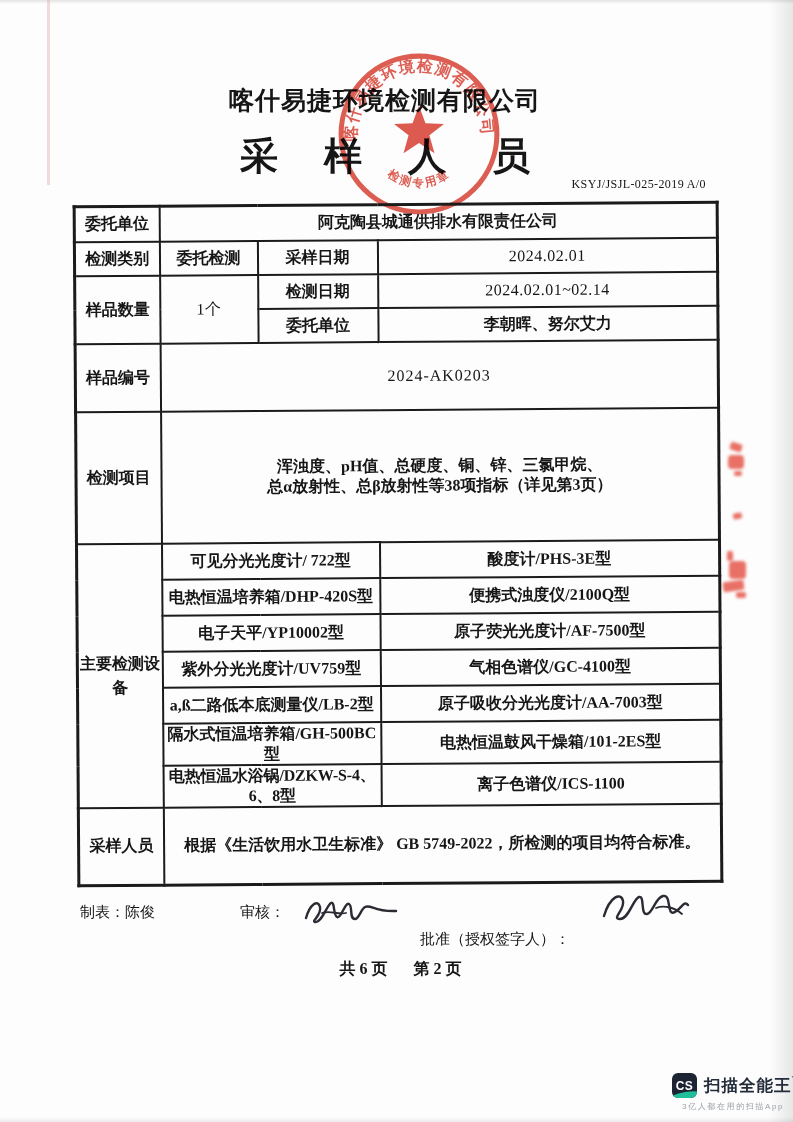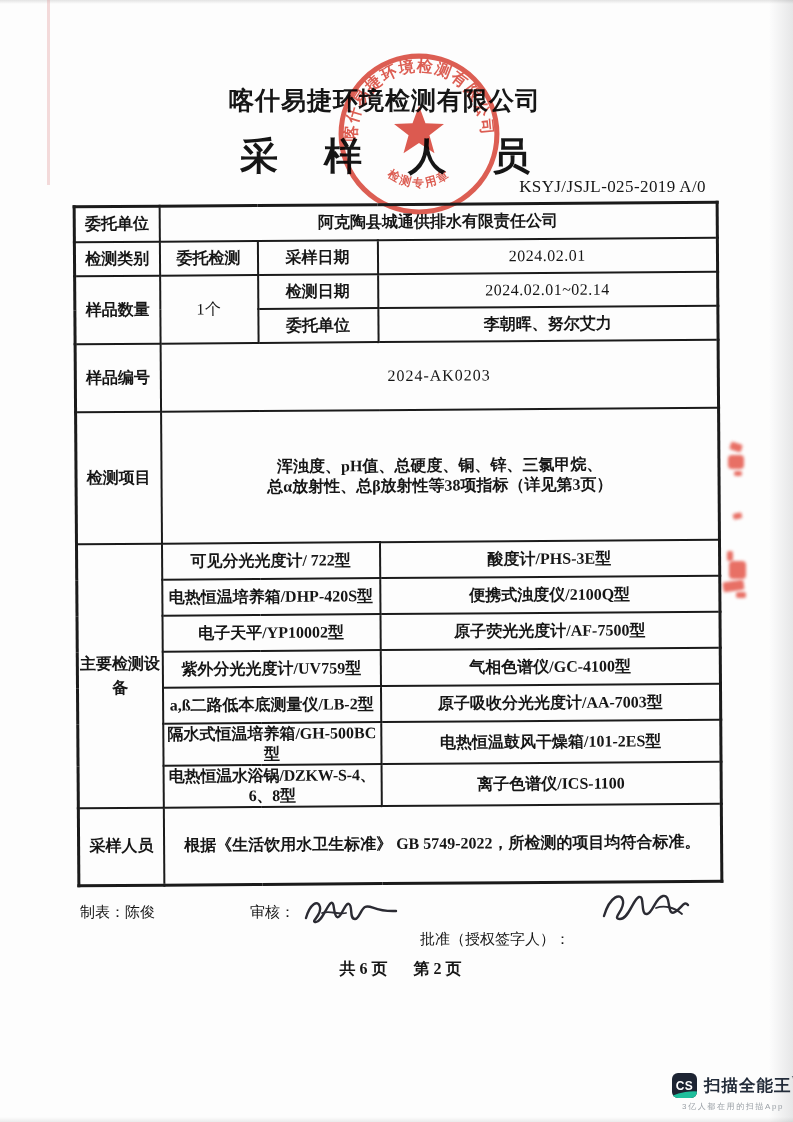--- a/index.html
+++ b/index.html
@@ -17,21 +17,21 @@
   .pink-line{position:absolute;left:47px;top:0;width:3px;height:185px;
     background:rgba(224,146,146,.32);filter:blur(.6px);}
 
   
   .company-name{position:absolute;top:84px;left:0;width:770px;text-align:center;
     font-size:25px;font-weight:bold;letter-spacing:1px;}
   .report-title{position:absolute;top:131px;left:0;width:770px;text-align:center;
     font-size:38px;font-weight:bold;}
   .report-title span{letter-spacing:46px;margin-right:-46px;}
   .doc-number{position:absolute;top:177px;left:456px;width:250px;text-align:right;
-    font-size:17px;letter-spacing:.4px;}
+    font-size:12px;letter-spacing:.4px;}
 
   
   .stamp{position:absolute;left:333px;top:43px;width:172px;height:172px;
     mix-blend-mode:multiply;opacity:.88;filter:blur(.35px);}
 
   
   .redmark{position:absolute;background:#e03a2c;filter:blur(1.4px);opacity:.72;border-radius:2px;}
 
   
   table.report{position:absolute;left:75px;top:203px;width:643px;
@@ -175,21 +175,21 @@
     <td class="equip">离子色谱仪/ICS-1100</td>
   </tr>
   <tr style="height:78px">
     <td class="lbl">采样人员</td>
     <td class="eval-cell" colspan="3">根据《生活饮用水卫生标准》 GB 5749-2022，所检测的项目均符合标准。</td>
   </tr>
 </tbody>
   </table>
 
 <div class="foot-item" style="left:80px;top:903px;">制表：陈俊</div>
-<div class="foot-item" style="left:250px;top:903px;">审核：</div>
+<div class="foot-item" style="left:240px;top:903px;">审核：</div>
 <svg class="sig-svg" style="left:300px;top:892px;" width="104" height="40" viewBox="0 0 104 40">
   <path d="M6,26 C10,12 18,7 20,15 C22,23 11,29 15,30 C21,32 27,13 31,11 C35,9 33,23 37,25 C41,27 45,10 49,12 C53,14 49,27 55,27 C59,27 61,17 65,15 C71,12 74,20 96,19" fill="none" stroke="#2b2b33" stroke-width="2.4" stroke-linecap="round"></path>
   <path d="M22,21 C30,18 38,23 46,21" fill="none" stroke="#2b2b33" stroke-width="1.8" stroke-linecap="round"></path>
 </svg>
 <div class="foot-item" style="left:420px;top:930px;">批准（授权签字人）：</div>
 <svg class="sig-svg" style="left:596px;top:886px;" width="100" height="48" viewBox="0 0 100 48">
   <path d="M8,30 C14,10 25,6 27,15 C29,24 15,33 24,33 C33,33 37,13 43,11 C49,9 44,29 51,28 C57,27 59,12 67,10 C76,8 70,31 79,26 C86,22 88,14 92,19" fill="none" stroke="#2b2b33" stroke-width="2.4" stroke-linecap="round"></path>
   <path d="M60,22 C68,19 78,21 86,28" fill="none" stroke="#2b2b33" stroke-width="1.8" stroke-linecap="round"></path>
 </svg>
 

